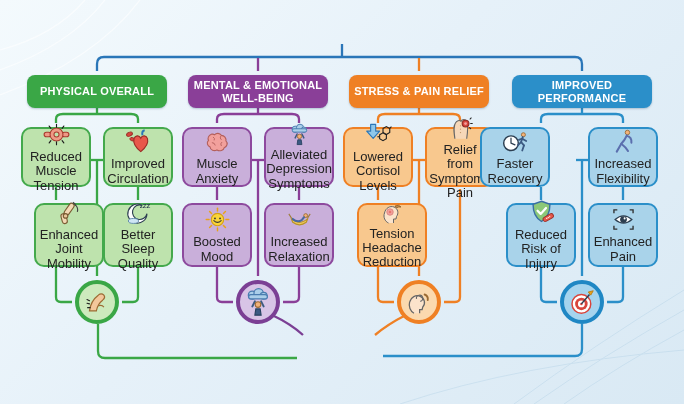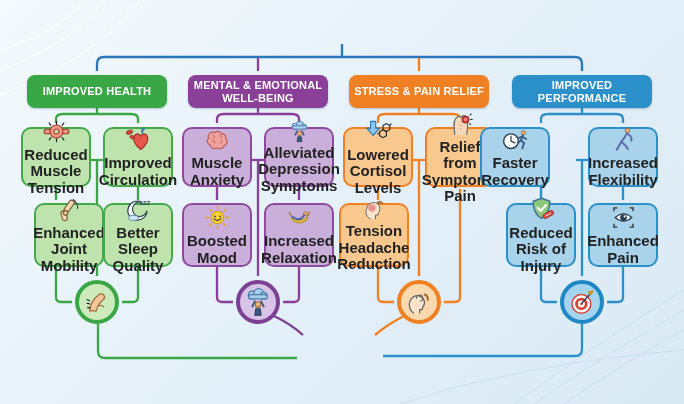--- a/index.html
+++ b/index.html
@@ -18,21 +18,21 @@
     box-shadow:0 1px 2px rgba(20,60,100,.25);padding:0 4px;box-sizing:border-box;}
   .hg{background:#3aa746}.hp{background:#8a3f98}.ho{background:#ef8024}.hb{background:#2b8fc9}
   .card{position:absolute;width:70px;border-radius:10px;border:2px solid;display:flex;
     flex-direction:column;align-items:center;justify-content:center;gap:2px;
     box-sizing:border-box;padding:3px 2px;}
   .r1{top:127px;height:60px}.r2{top:203px;height:64px}
   .cg{background:#bee3ad;border-color:#44a94c}
   .cp{background:#c9afda;border-color:#8d4a9e}
   .co{background:#f8c88e;border-color:#ef8024}
   .cb{background:#a9d3ea;border-color:#2b8fc9}
-  .lbl{font-size:15px;font-weight:700;line-height:1.1;text-align:center;color:#222;}
+  .lbl{font-size:13px;font-weight:400;line-height:1.1;text-align:center;color:#222;}
   .ic{width:27px;height:27px;flex:0 0 auto;}
   .bub{position:absolute;top:280px;width:44px;height:44px;border-radius:50%;
     border:4px solid;display:flex;align-items:center;justify-content:center;box-sizing:border-box;}
   .bg1{background:#cdeabd;border-color:#3aa746}
   .bg2{background:#d8c4e6;border-color:#7b3f94}
   .bg3{background:#fbd9ae;border-color:#ef8024}
   .bg4{background:#a5d4ee;border-color:#1f87c4}
   .bub svg{width:30px;height:30px;}
   .center{position:absolute;left:303px;top:323px;width:72px;height:72px;border-radius:50%;
     background:#fff;border:5px solid #1f6fb5;box-sizing:border-box;display:flex;
@@ -307,21 +307,21 @@
     <path class="wb" marker-end="url(#mb)" d="M541 267V297Q541 302 546 302H557"></path>
     <path class="wb" marker-end="url(#mb)" d="M623 267V297Q623 302 618 302H607"></path>
 
     <path class="wg" stroke-width="5" marker-end="url(#Mg)" d="M98 324V351Q98 358 105 358H297"></path>
     <path class="wb" stroke-width="5" marker-end="url(#Mb)" d="M582 324V349Q582 356 575 356H383"></path>
     <path stroke="#7b3f94" stroke-width="6.5" marker-end="url(#Mp)" d="M272 315Q291 324 303 335"></path>
     <path class="wo" stroke-width="6.5" marker-end="url(#Mo)" d="M406 315Q388 324 375 335"></path>
   </svg>
 
 
-  <div class="hdr hg" style="left:27px;top:75px">IMPROVED HEALTH</div>
+  <div class="hdr hg" style="left:27px;top:75px">PHYSICAL OVERALL</div>
   <div class="hdr hp" style="left:188px;top:75px">MENTAL &amp; EMOTIONAL WELL-BEING</div>
   <div class="hdr ho" style="left:349px;top:75px">STRESS &amp; PAIN RELIEF</div>
   <div class="hdr hb" style="left:512px;top:75px">IMPROVED PERFORMANCE</div>
 
   <div class="card cg r1" style="left:21px">
     <svg class="ic" viewBox="0 0 48 48">
         <use href="#s-knot"></use>
       </svg>
     <div class="lbl">Reduced Muscle Tension</div>
   </div>
@@ -376,21 +376,21 @@
         <use href="#s-cortisol"></use>
       </svg>
     <div class="lbl">Lowered Cortisol Levels</div>
   </div>
   <div class="card co r1" style="left:425px">
     <svg class="ic" viewBox="0 0 48 48">
         <use href="#s-backpain"></use>
       </svg>
     <div class="lbl">Relief from Symptoms Pain</div>
   </div>
-  <div class="card co r2" style="left:339px">
+  <div class="card co r2" style="left:357px">
     <svg class="ic" style="width:24px;height:24px" viewBox="0 0 48 48">
         <use href="#s-headache"></use>
       </svg>
     <div class="lbl">Tension Headache Reduction</div>
   </div>
 
   <div class="card cb r1" style="left:480px">
     <svg class="ic" viewBox="0 0 48 48">
         <use href="#s-clockrun"></use>
       </svg>

